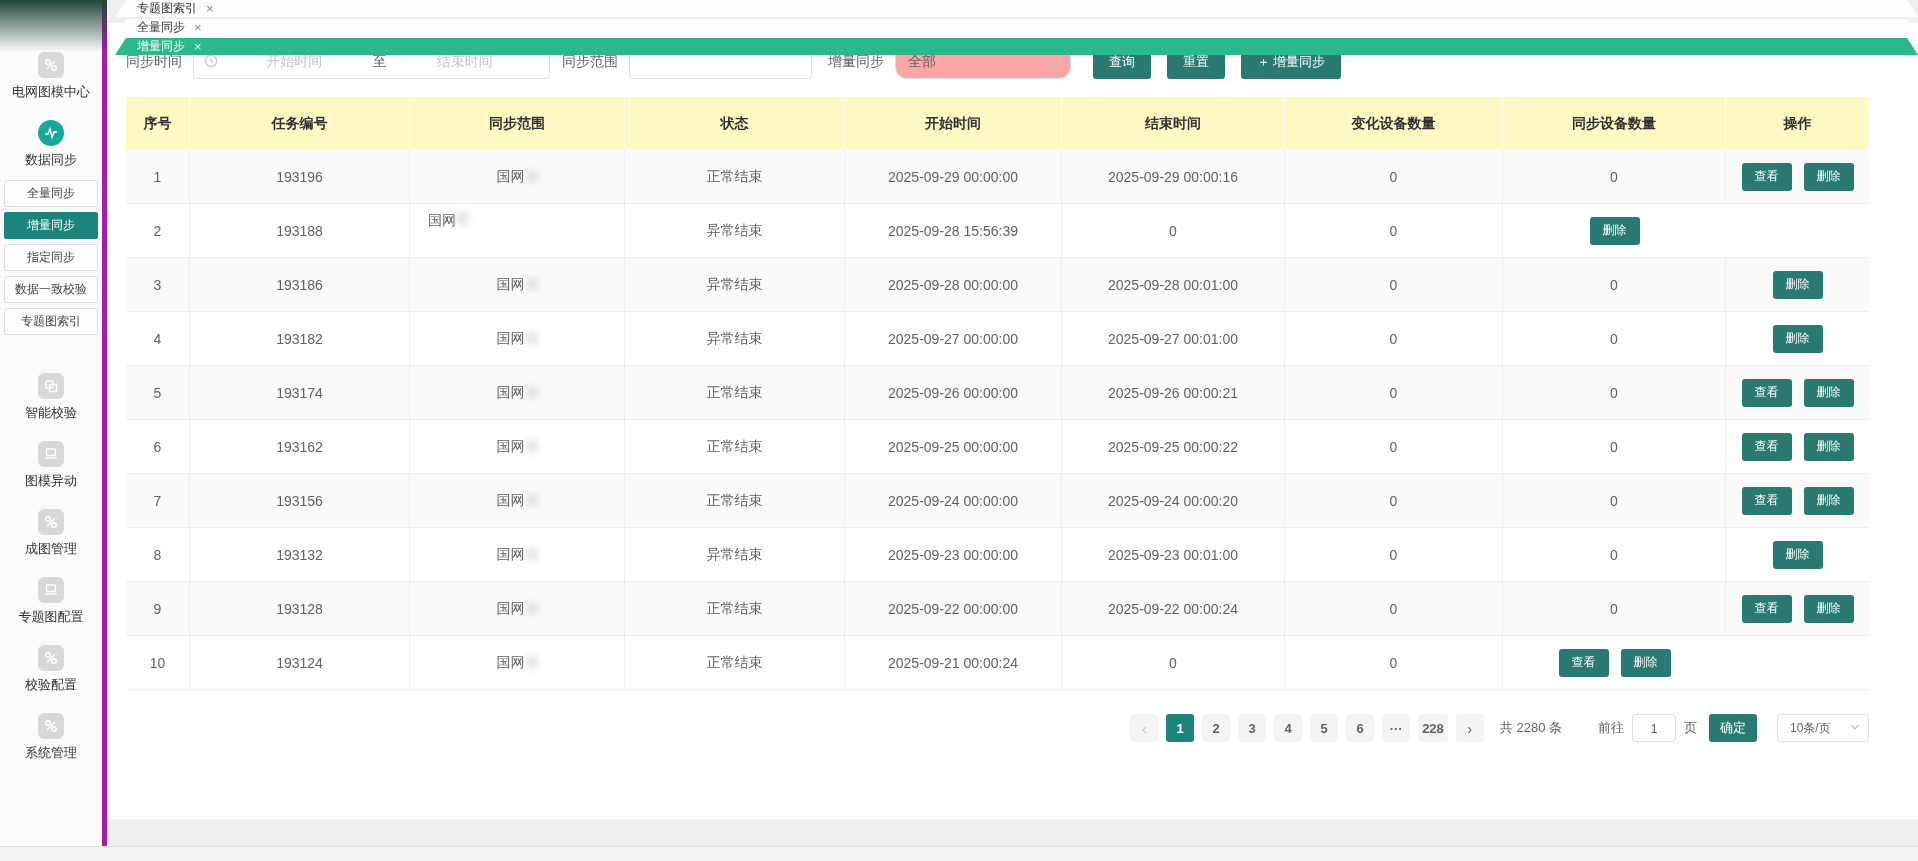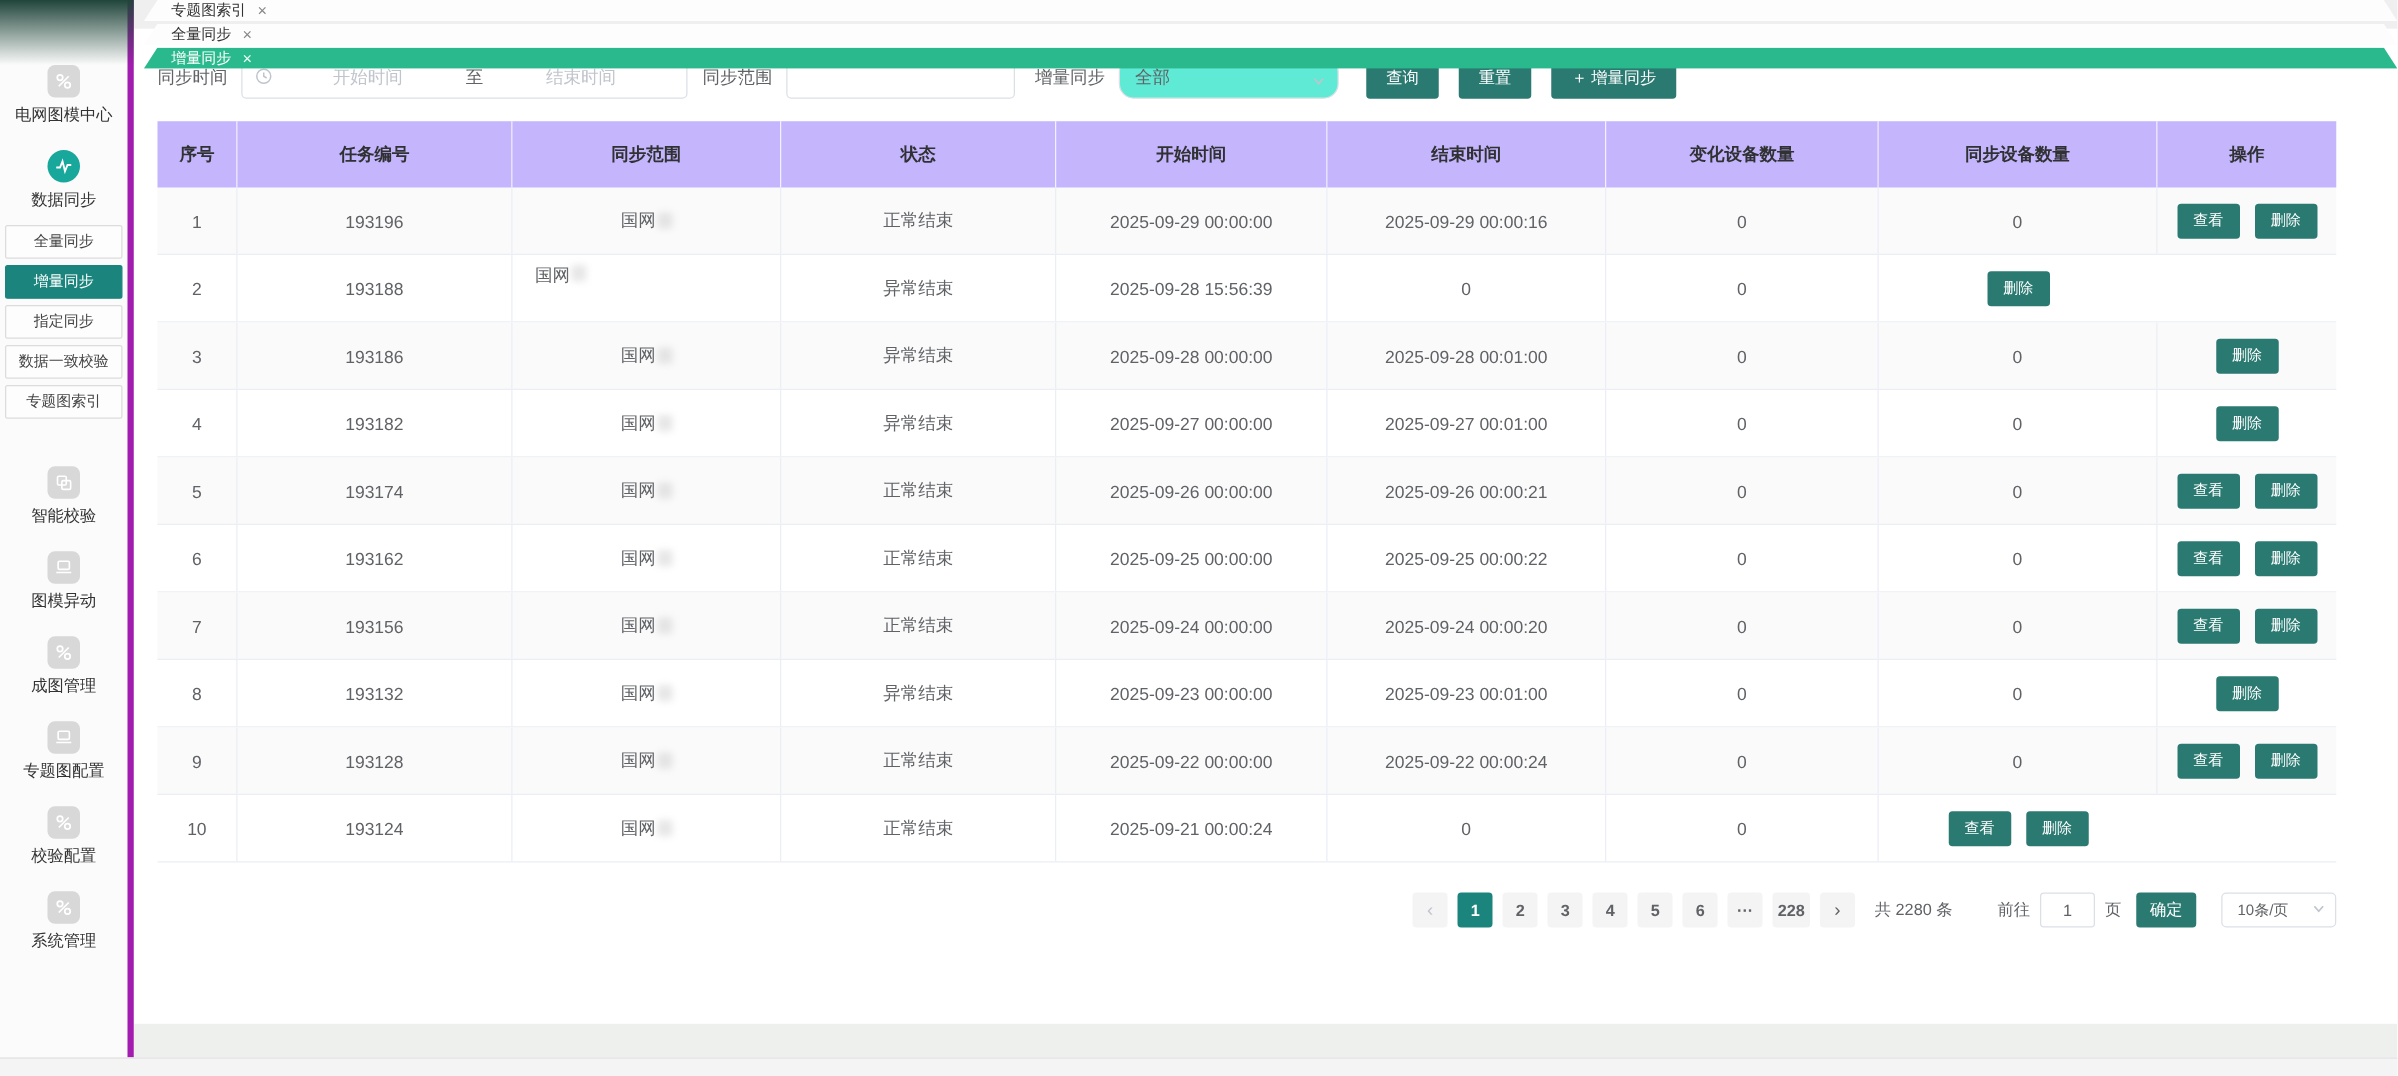--- a/index.html
+++ b/index.html
@@ -45,32 +45,32 @@
   .date-range { width:357px; height:34px; border:1px solid #dcdfe6; border-radius:4px;
     display:flex; align-items:center; padding:0 10px; margin-right:12px;
     background:#fff; cursor:text; }
   .date-range .ph { flex:1; text-align:center; color:#c0c4cc; font-size:14px; }
   .date-range .sep { color:#606266; padding:0 4px; }
   .clock { flex:0 0 14px; margin-right:2px; }
   .f-input { width:183px; height:34px; border:1px solid #dcdfe6; border-radius:4px;
     margin-right:16px; padding:0 12px; font-size:14px; color:#606266; outline:none; }
   .f-select { width:176px; height:34px; border:1px solid #dcdfe6; border-radius:12px;
     display:flex; align-items:center; padding:0 10px 0 12px; margin-right:22px;
-    color:#606266; cursor:pointer; background:#5eead4; }
+    color:#606266; cursor:pointer; background:#fca5a5; }
   .f-select .val { flex:1; }
   .btn { height:33px; padding:2px 16px; background:#2b7a72; border:none; color:#fff;
     font-size:13px; border-radius:3px; margin-right:16px; cursor:pointer;
     font-family:inherit; }
   .btn .plus { margin-right:3px; }
 
   
   .table { width:1743px; margin-top:18px; font-size:14px; }
   .thead, .trow { display:grid;
     grid-template-columns:64px 220px 215px 220px 217px 223px 218px 223px 143px; }
-  .th { background:#c4b5fd; color:#303133; font-weight:700; height:53px;
+  .th { background:#fef9c3; color:#303133; font-weight:700; height:53px;
     display:flex; align-items:center; justify-content:center;
     border-right:1px solid rgba(255,255,255,.8); }
   .th:last-child { border-right:none; }
   .trow { border-bottom:1px solid #ebeef5; background:#fff; }
   .trow:nth-child(odd) { background:#fafafa; }
   .td { height:53px; color:#606266; display:flex; align-items:center;
     justify-content:center; border-right:1px solid #ebeef5; }
   .td:last-child { border-right:none; }
   .td.top-left { justify-content:flex-start; align-items:flex-start;
     padding:8px 0 0 18px; }

